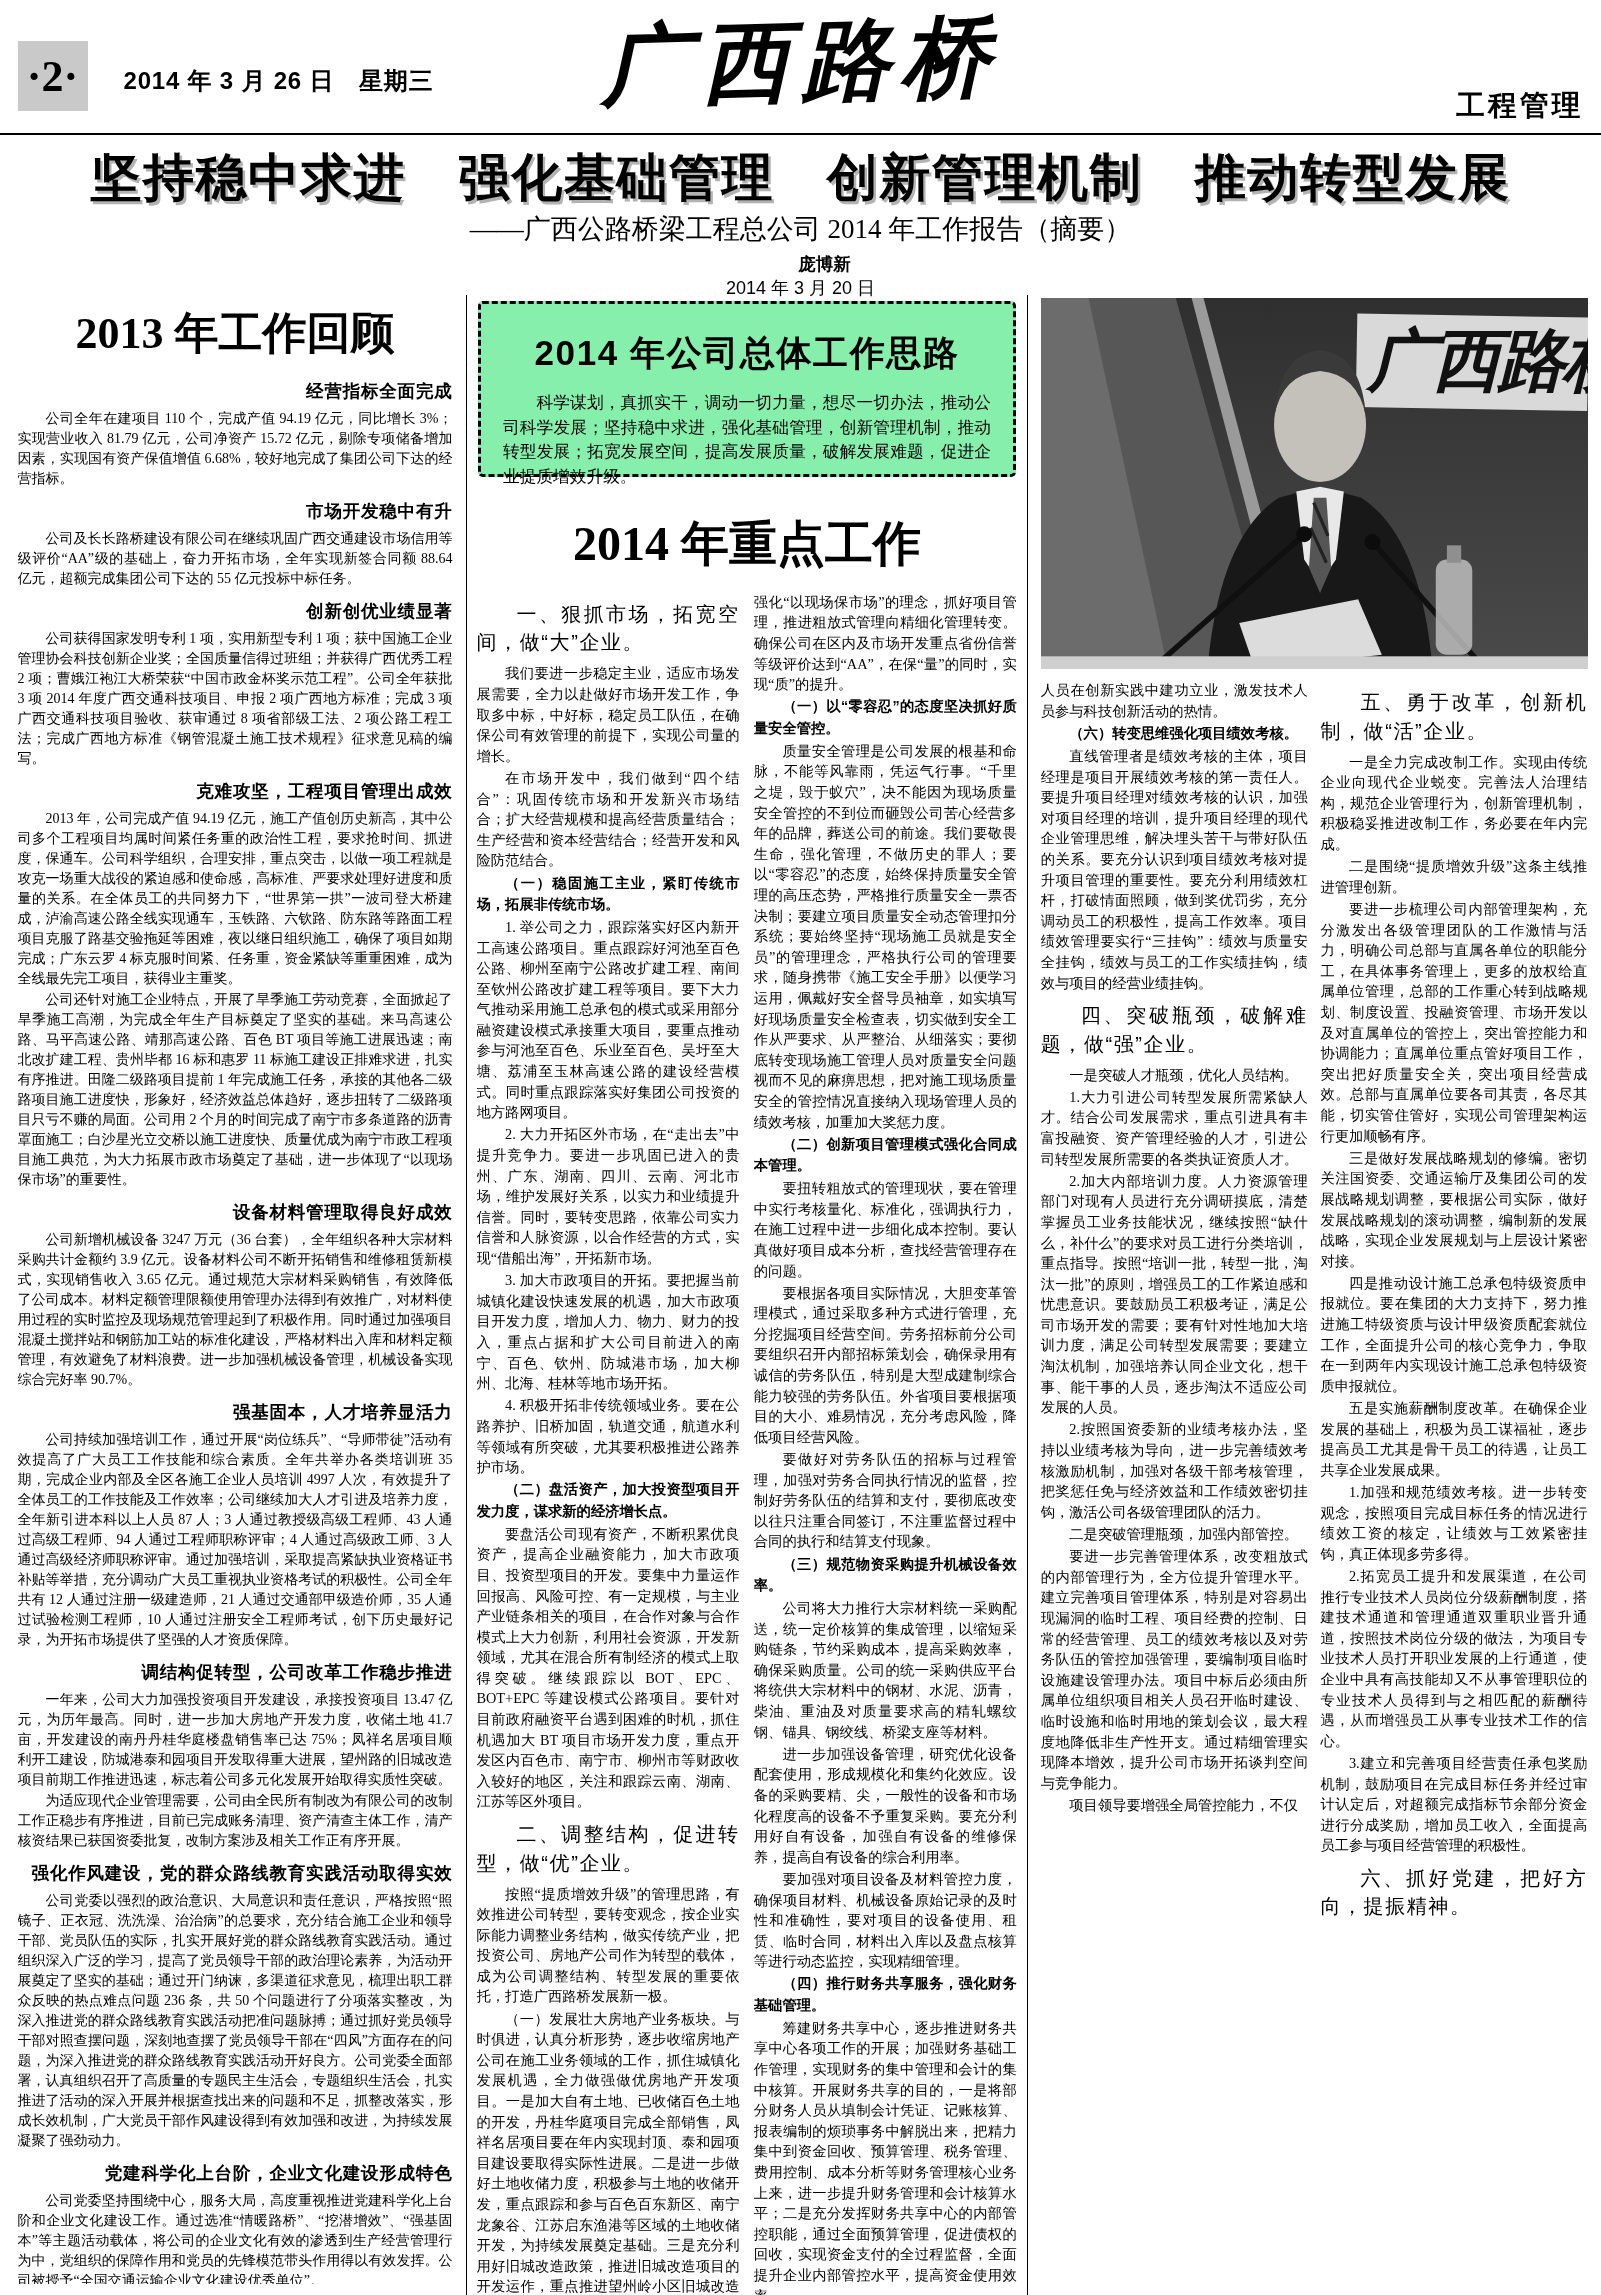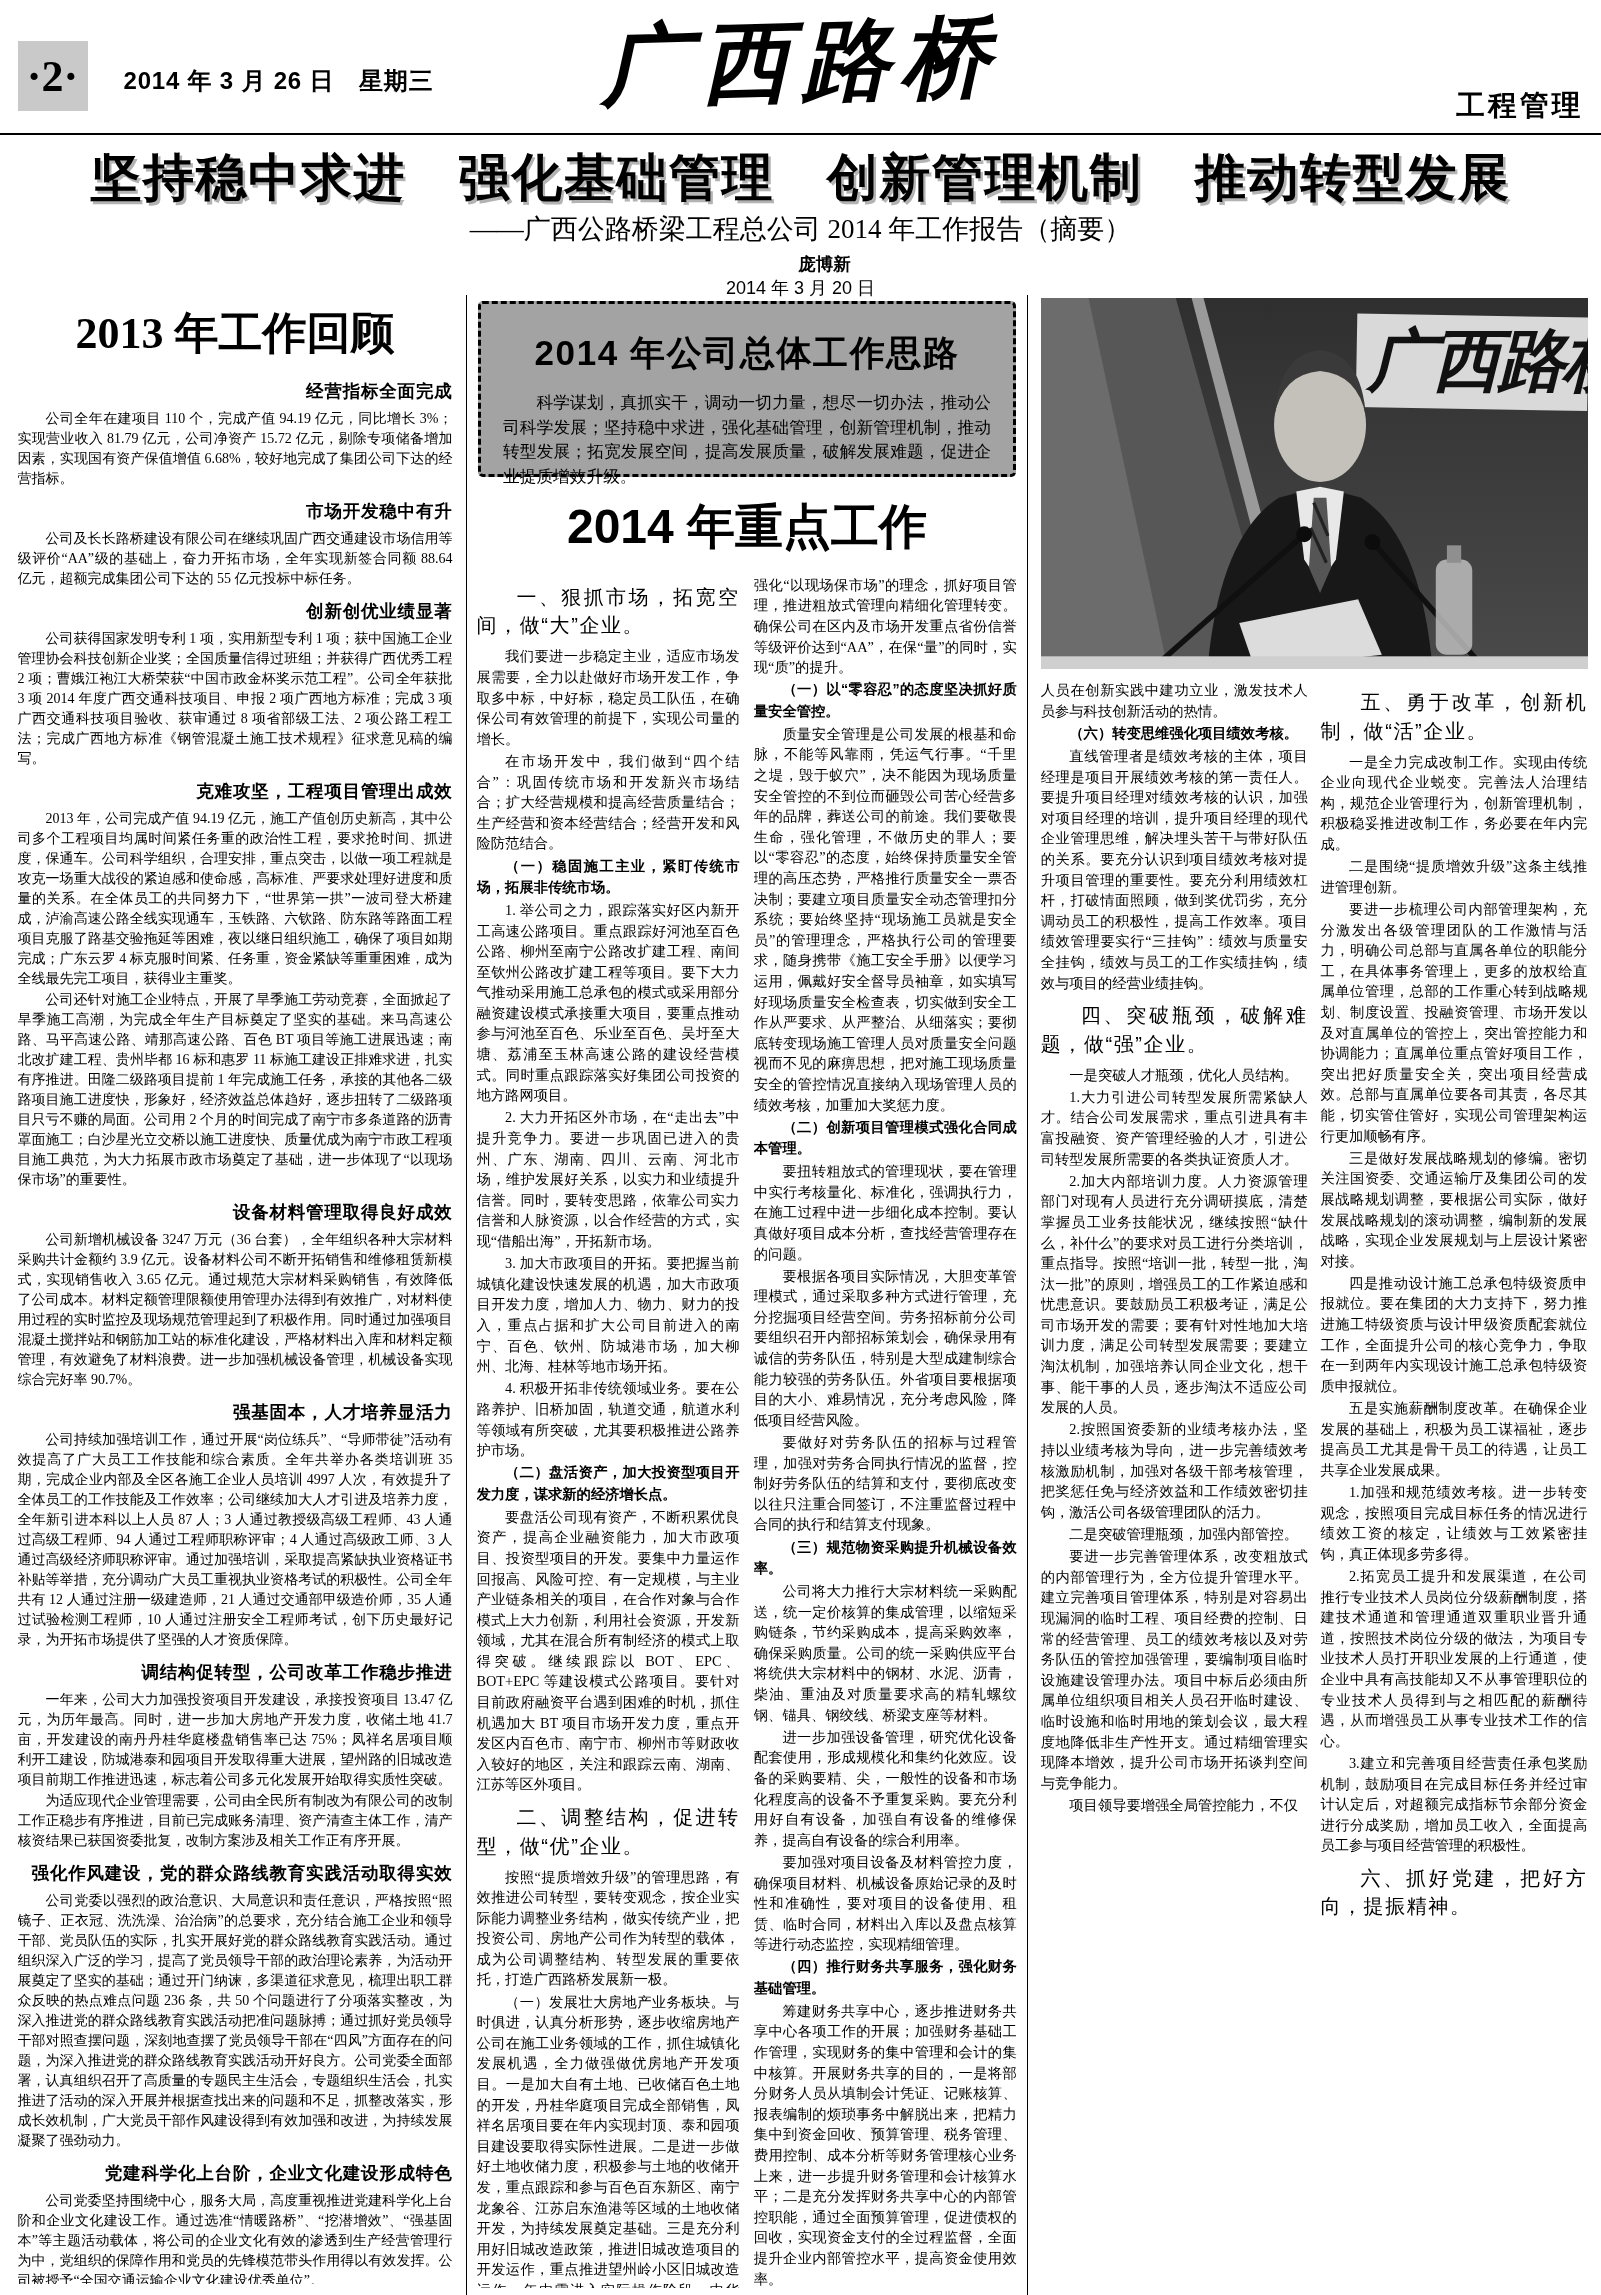--- a/index.html
+++ b/index.html
@@ -23,27 +23,27 @@
   .subtitle{position:absolute;top:211px;left:0;right:0;text-align:center;
             font-family:"Liberation Serif",serif;font-size:27px;}
   .author{position:absolute;top:252px;left:0;right:0;text-align:center;font-weight:700;font-size:17.5px;margin-left:48px;}
   .rdate{position:absolute;top:276px;left:0;right:0;text-align:center;font-size:18px;}
   
   .col1{position:absolute;left:17.5px;top:301px;width:435px;height:1983px;overflow:hidden;}
   .col1 .coltitle{text-align:center;font-family:"Liberation Serif",serif;font-weight:900;
                   font-size:44px;margin:3.2px 0 16px;}
   .middle{position:absolute;left:466px;top:295px;width:560px;height:2000px;
           border-left:0.8px solid #000;border-right:0.8px solid #000;overflow:hidden;}
-  .tbox{margin:6.3px 11px 0;background:#a3a3a3;border:3.2px dashed #000;border-radius:4.8px;
+  .tbox{margin:6.3px 11px 0;background:#86efac;border:3.2px dashed #000;border-radius:4.8px;
         padding:20.6px 22px 16px;height:133px;}
   .tbox .boxtitle{text-align:center;font-weight:900;font-size:35px;margin:4.8px 0 14.3px;letter-spacing:1.6px;}
   .tbox .boxbody{font-family:"Liberation Serif",serif;font-size:16.7px;line-height:24.6px;
                  text-align:justify;text-indent:2em;}
-  .keytitle{text-align:center;font-family:Liberation Sans, sans-serif;font-weight:900;
-            font-size:48px;margin:18px 0 16px;}
+  .keytitle{text-align:center;font-family:Liberation Serif, serif;font-weight:900;
+            font-size:48px;margin:35px 0 16px;}
   .mid-cols{display:flex;gap:14.3px;padding:0 9.5px;}
   .colA,.colB{width:263px;overflow:hidden;height:1713px;}
   .rightzone{position:absolute;left:1027px;top:295px;width:574px;height:2000px;
              border-left:0.8px solid #000;overflow:hidden;}
   .photo{margin:3.2px 9.5px 0 12.7px;width:547px;height:371px;display:block;}
   .right-cols{display:flex;gap:12.7px;margin:11px 9.5px 0 12.7px;}
   .colC,.colD{width:267px;overflow:hidden;height:1602px;}
   
   .it-p,.it-cont{font-family:"Liberation Serif",serif;font-size:14.3px;line-height:20.6px;
         text-align:justify;text-indent:2em;margin:0 0 1.6px;}

